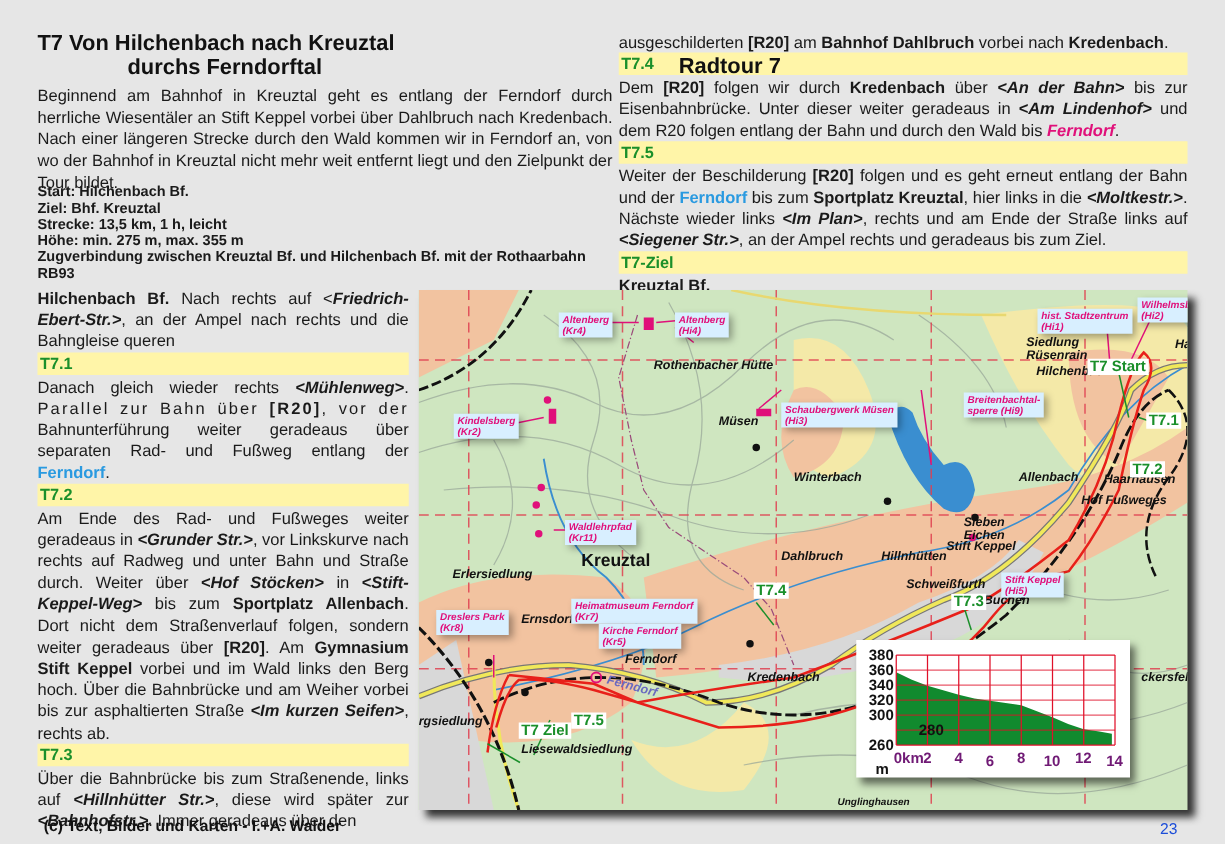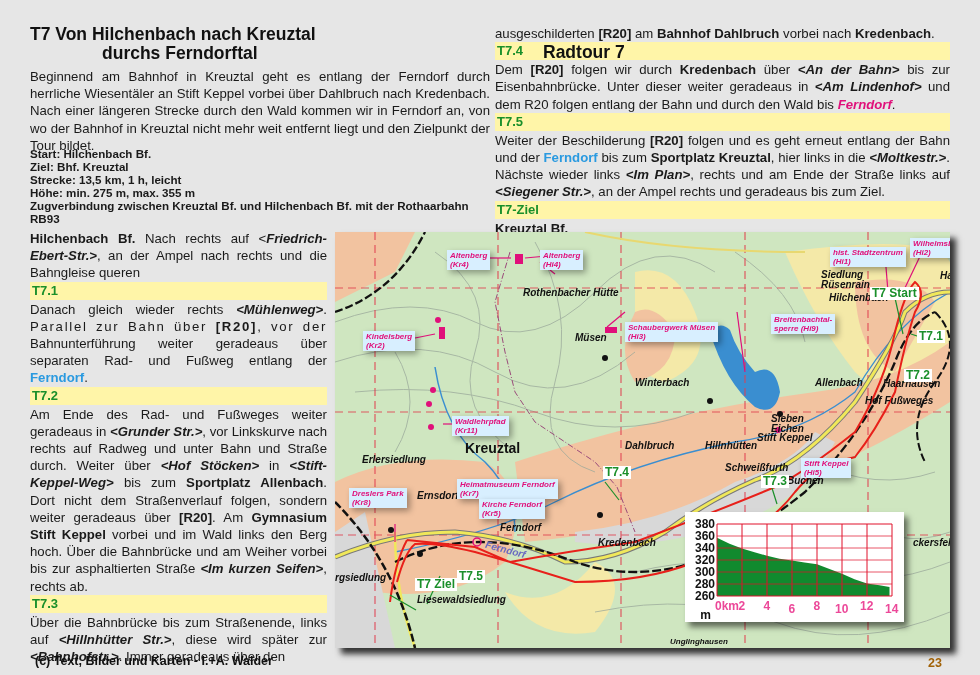--- a/index.html
+++ b/index.html
@@ -19,32 +19,32 @@
   .sec { background: #fff5a8; color: #1a8f2a; font-weight: bold; height: 18px; line-height: 18px; font-size: 13px; padding-left: 2px; position: relative; }
   .sec .big { color: #111; font-size: 17.5px; position: absolute; left: 48px; top: 1px; }
   p.t { margin: 1px 0 0 0; }
   .b { font-weight: bold; }
   .bi { font-weight: bold; font-style: italic; }
   .blue { color: #2a9ae0; font-weight: bold; }
   .pink { color: #e0107a; font-weight: bold; font-style: italic; }
   .sp { letter-spacing: 1.7px; }
 
   .footer { position: absolute; left: 35px; top: 654px; font-size: 12.5px; font-weight: bold; color: #111; }
-  .pagenum { position: absolute; left: 928px; top: 656px; font-size: 12.5px; font-weight: bold; color: #a16207; }
+  .pagenum { position: absolute; left: 928px; top: 656px; font-size: 12.5px; font-weight: normal; color: #1d4ed8; }
 
   .map { position: absolute; left: 335px; top: 232px; width: 615px; height: 416px; background: #cfe6c0; box-shadow: 6px 6px 6px #333; overflow: hidden; }
   .map svg { position: absolute; left: 0; top: 0; }
   .mlbl { position: absolute; font-size: 10px; font-weight: bold; font-style: italic; color: #111; white-space: nowrap; }
   .mlbl.big { font-size: 14px; font-style: normal; }
   .poi { position: absolute; background: #d8efff; color: #e0107a; font-size: 8px; font-weight: bold; font-style: italic; line-height: 9px; padding: 1px 3px; box-shadow: 3px 3px 6px rgba(0,0,0,0.35); white-space: nowrap; }
   .tag { position: absolute; background: #ffffff; color: #1a8f2a; font-weight: bold; font-size: 12px; line-height: 13px; padding: 0 2px; white-space: nowrap; }
 
   .profile { position: absolute; left: 350px; top: 280px; width: 219px; height: 110px; background: #fff; box-shadow: 4px 5px 6px rgba(0,0,0,0.55); }
   .profile .yl { position: absolute; left: 4px; width: 26px; text-align: right; font-size: 12px; font-weight: bold; line-height: 12px; color: #111; }
-  .profile .xl { position: absolute; top: 88px; font-size: 12px; font-weight: bold; color: #ec4899; line-height: 12px; }
+  .profile .xl { position: absolute; top: 88px; font-size: 12px; font-weight: bold; color: #701a75; line-height: 12px; }
 </style>
 </head>
 <body>
 
 <div class="title">
   <span>T7 Von Hilchenbach nach Kreuztal</span>
   <span class="l2">durchs Ferndorftal</span>
 </div>
 
 <div class="col intro">Beginnend am Bahnhof in Kreuztal geht es entlang der Ferndorf durch herrliche Wiesentäler an Stift Keppel vorbei über Dahlbruch nach Kredenbach. Nach einer längeren Strecke durch den Wald kommen wir in Ferndorf an, von wo der Bahnhof in Kreuztal nicht mehr weit entfernt liegt und den Zielpunkt der Tour bildet.</div>
@@ -255,21 +255,21 @@
           <line y1="12" y2="84" x1="182" x2="182"></line>
           <line y1="12" y2="84" x1="207" x2="207"></line>
         </g>
     </svg>
     <div id="elev-ylabels">
         <span class="yl" style="top: 6px;">380</span>
         <span class="yl" style="top: 18px;">360</span>
         <span class="yl" style="top: 30px;">340</span>
         <span class="yl" style="top: 42px;">320</span>
         <span class="yl" style="top: 54px;">300</span>
-        <span class="yl" style="top: 66px;">280</span>
+        <span class="yl" style="top: 66px; margin-left: 40px;">280</span>
         <span class="yl" style="top: 78px;">260</span>
       </div>
     <div id="elev-xlabels">
         <span class="xl" style="left: 30px; top: 88px;">0km</span>
         <span class="xl" style="left: 53.5px; top: 88px;">2</span>
         <span class="xl" style="left: 78.5px; top: 88px;">4</span>
         <span class="xl" style="left: 103.5px; top: 91px;">6</span>
         <span class="xl" style="left: 128.5px; top: 88px;">8</span>
         <span class="xl" style="left: 150px; top: 91px;">10</span>
         <span class="xl" style="left: 175px; top: 88px;">12</span>

